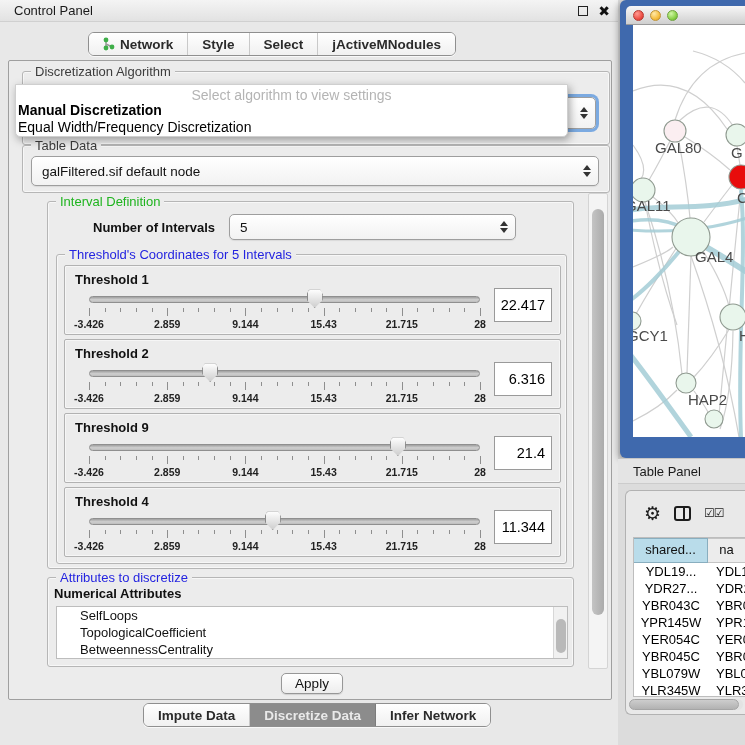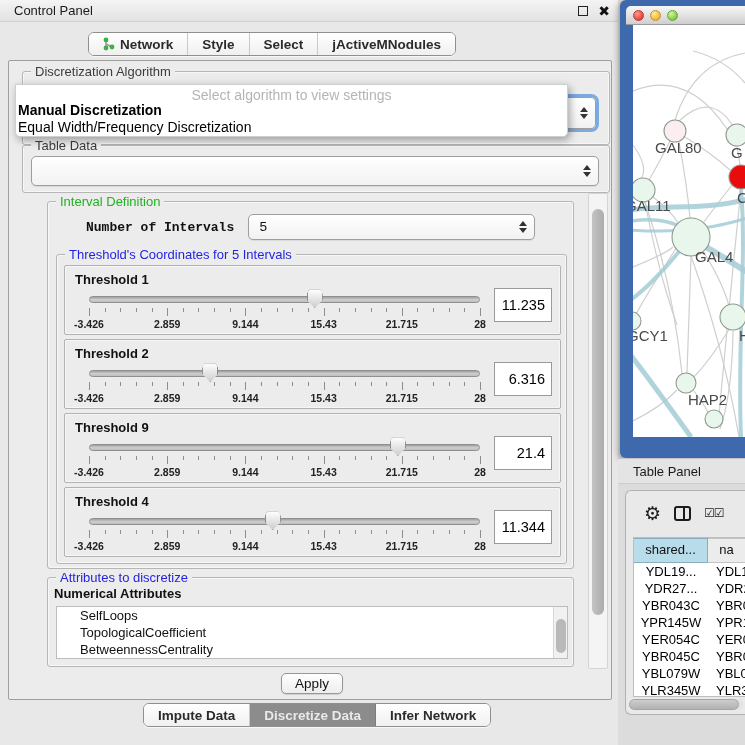--- a/index.html
+++ b/index.html
@@ -49,21 +49,21 @@
   #popup .ph { color:#b4b4b4; text-align:center; padding-top:2px; height:17px; }
   #popup .item { padding:0 2px; color:#000; height:17px; line-height:17px; }
   #popup .item.bold { font-weight:bold; }
 
   
   #scrollArea { position:absolute; left:5px; top:132px; width:594px; height:476px; }
   .vscroll { position:absolute; right:0; top:0; width:20px; height:476px; background:#f4f4f4; border:1px solid #d4d4d4; border-radius:2px; }
   .vscroll .vthumb { position:absolute; left:3px; width:12px; background:linear-gradient(90deg,#c4c4c4,#ababab); border-radius:7px; top:15px; height:406px; }
 
   #fs-interval { left:33px; top:8px; width:527px; height:368px; }
-  .num-row { position:absolute; left:0; top:12px; width:100%; display:flex; align-items:center;font-family:Liberation Mono, monospace; }
+  .num-row { position:absolute; left:7px; top:12px; width:100%; display:flex; align-items:center; }
   .num-label { font-size:13px; font-weight:bold; color:#111; margin-left:38px; }
   #num-combo { width:287px; height:26px; margin-left:14px; }
 
   #fs-thresholds { position:absolute; left:8px; top:52px; width:511px; height:310px; }
   .t-panel { position:absolute; left:7px; width:497px; height:70px; background:#ececec; border:1px solid #b2b2b2; box-shadow:inset 0 0 0 1px #f6f6f6; border-radius:2px; }
   .t-label { font-size:13px; font-weight:bold; color:#111; padding:6px 0 0 10px; }
   .t-row { position:absolute; left:10px; right:8px; top:22px; display:flex; align-items:flex-start; }
   .slider { position:relative; flex:1; height:44px; margin:0 14px 0 14px; }
   .track { position:absolute; left:0; right:0; top:8px; height:7px; border-radius:4px; background:linear-gradient(#9f9f9f,#cfcfcf 55%,#bdbdbd); border:1px solid #8f8f8f; }
   .thumb { position:absolute; top:1px; width:16px; height:19px; transform:translateX(-50%); background:linear-gradient(#fdfdfd,#cfcfcf); border:1px solid #8a8a8a; clip-path:polygon(0% 28%, 14% 4%, 86% 4%, 100% 28%, 100% 58%, 50% 100%, 0% 58%); border-radius:3px; }
@@ -156,20 +156,21 @@
           <span class="stepper">
               <i class="up"></i>
               <i class="dn"></i>
             </span>
         </div>
       </div>
 
       <div id="fs-tabledata" class="fs">
         <span class="legend">Table Data</span>
         <div id="tabledata-combo" class="combo">
+          <span>galFiltered.sif default node</span>
           <span class="stepper">
               <i class="up"></i>
               <i class="dn"></i>
             </span>
         </div>
       </div>
 
       <div id="popup">
         <div class="ph">Select algorithm to view settings</div>
         <div class="item bold">Manual Discretization</div>
@@ -229,21 +230,21 @@
                     </div>
                   <div class="tick-labels">
                       <span style="left: 0%;">-3.426</span>
                       <span style="left: 20%;">2.859</span>
                       <span style="left: 40%;">9.144</span>
                       <span style="left: 60%;">15.43</span>
                       <span style="left: 80%;">21.715</span>
                       <span style="left: 100%;">28</span>
                     </div>
                 </div>
-                <div class="t-value">11.235</div>
+                <div class="t-value">22.417</div>
               </div>
             </div>
 
             <div class="t-panel" style="top:84px">
               <div class="t-label">Threshold 2</div>
               <div class="t-row">
                 <div class="slider">
                   <div class="track"></div>
                   <div class="thumb" style="left: 31%;"></div>
                   <div class="ticks">

